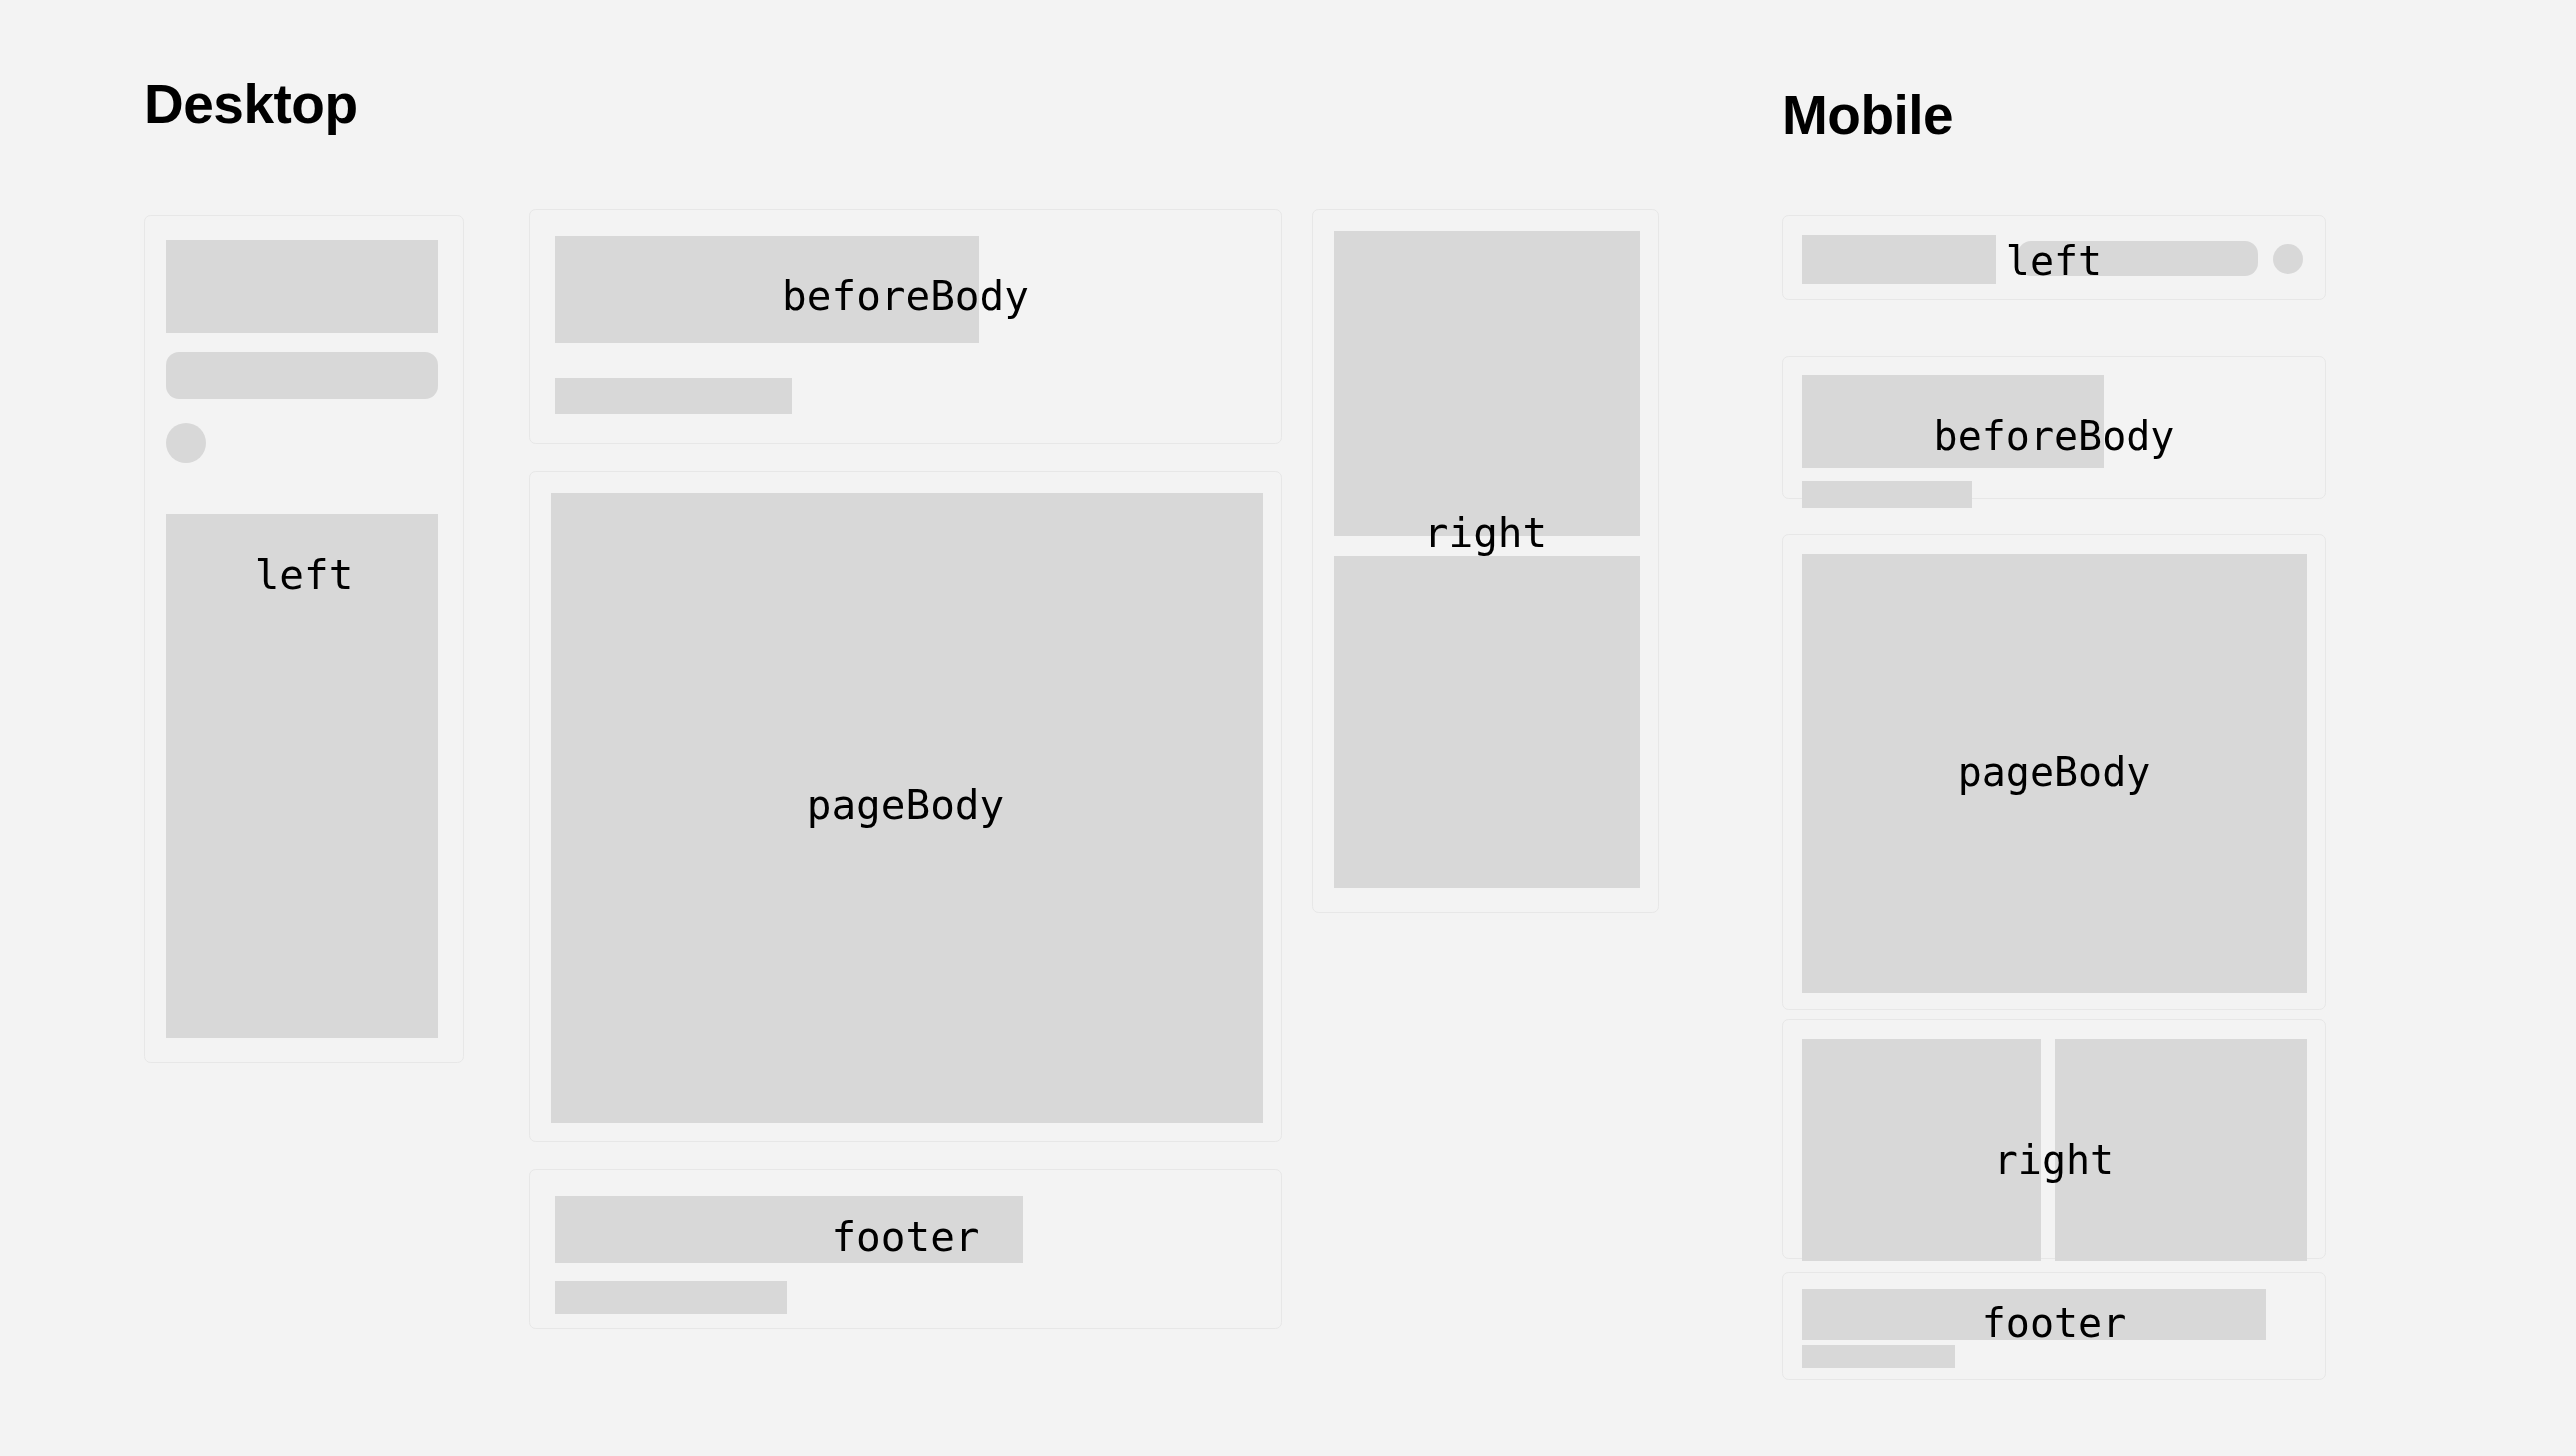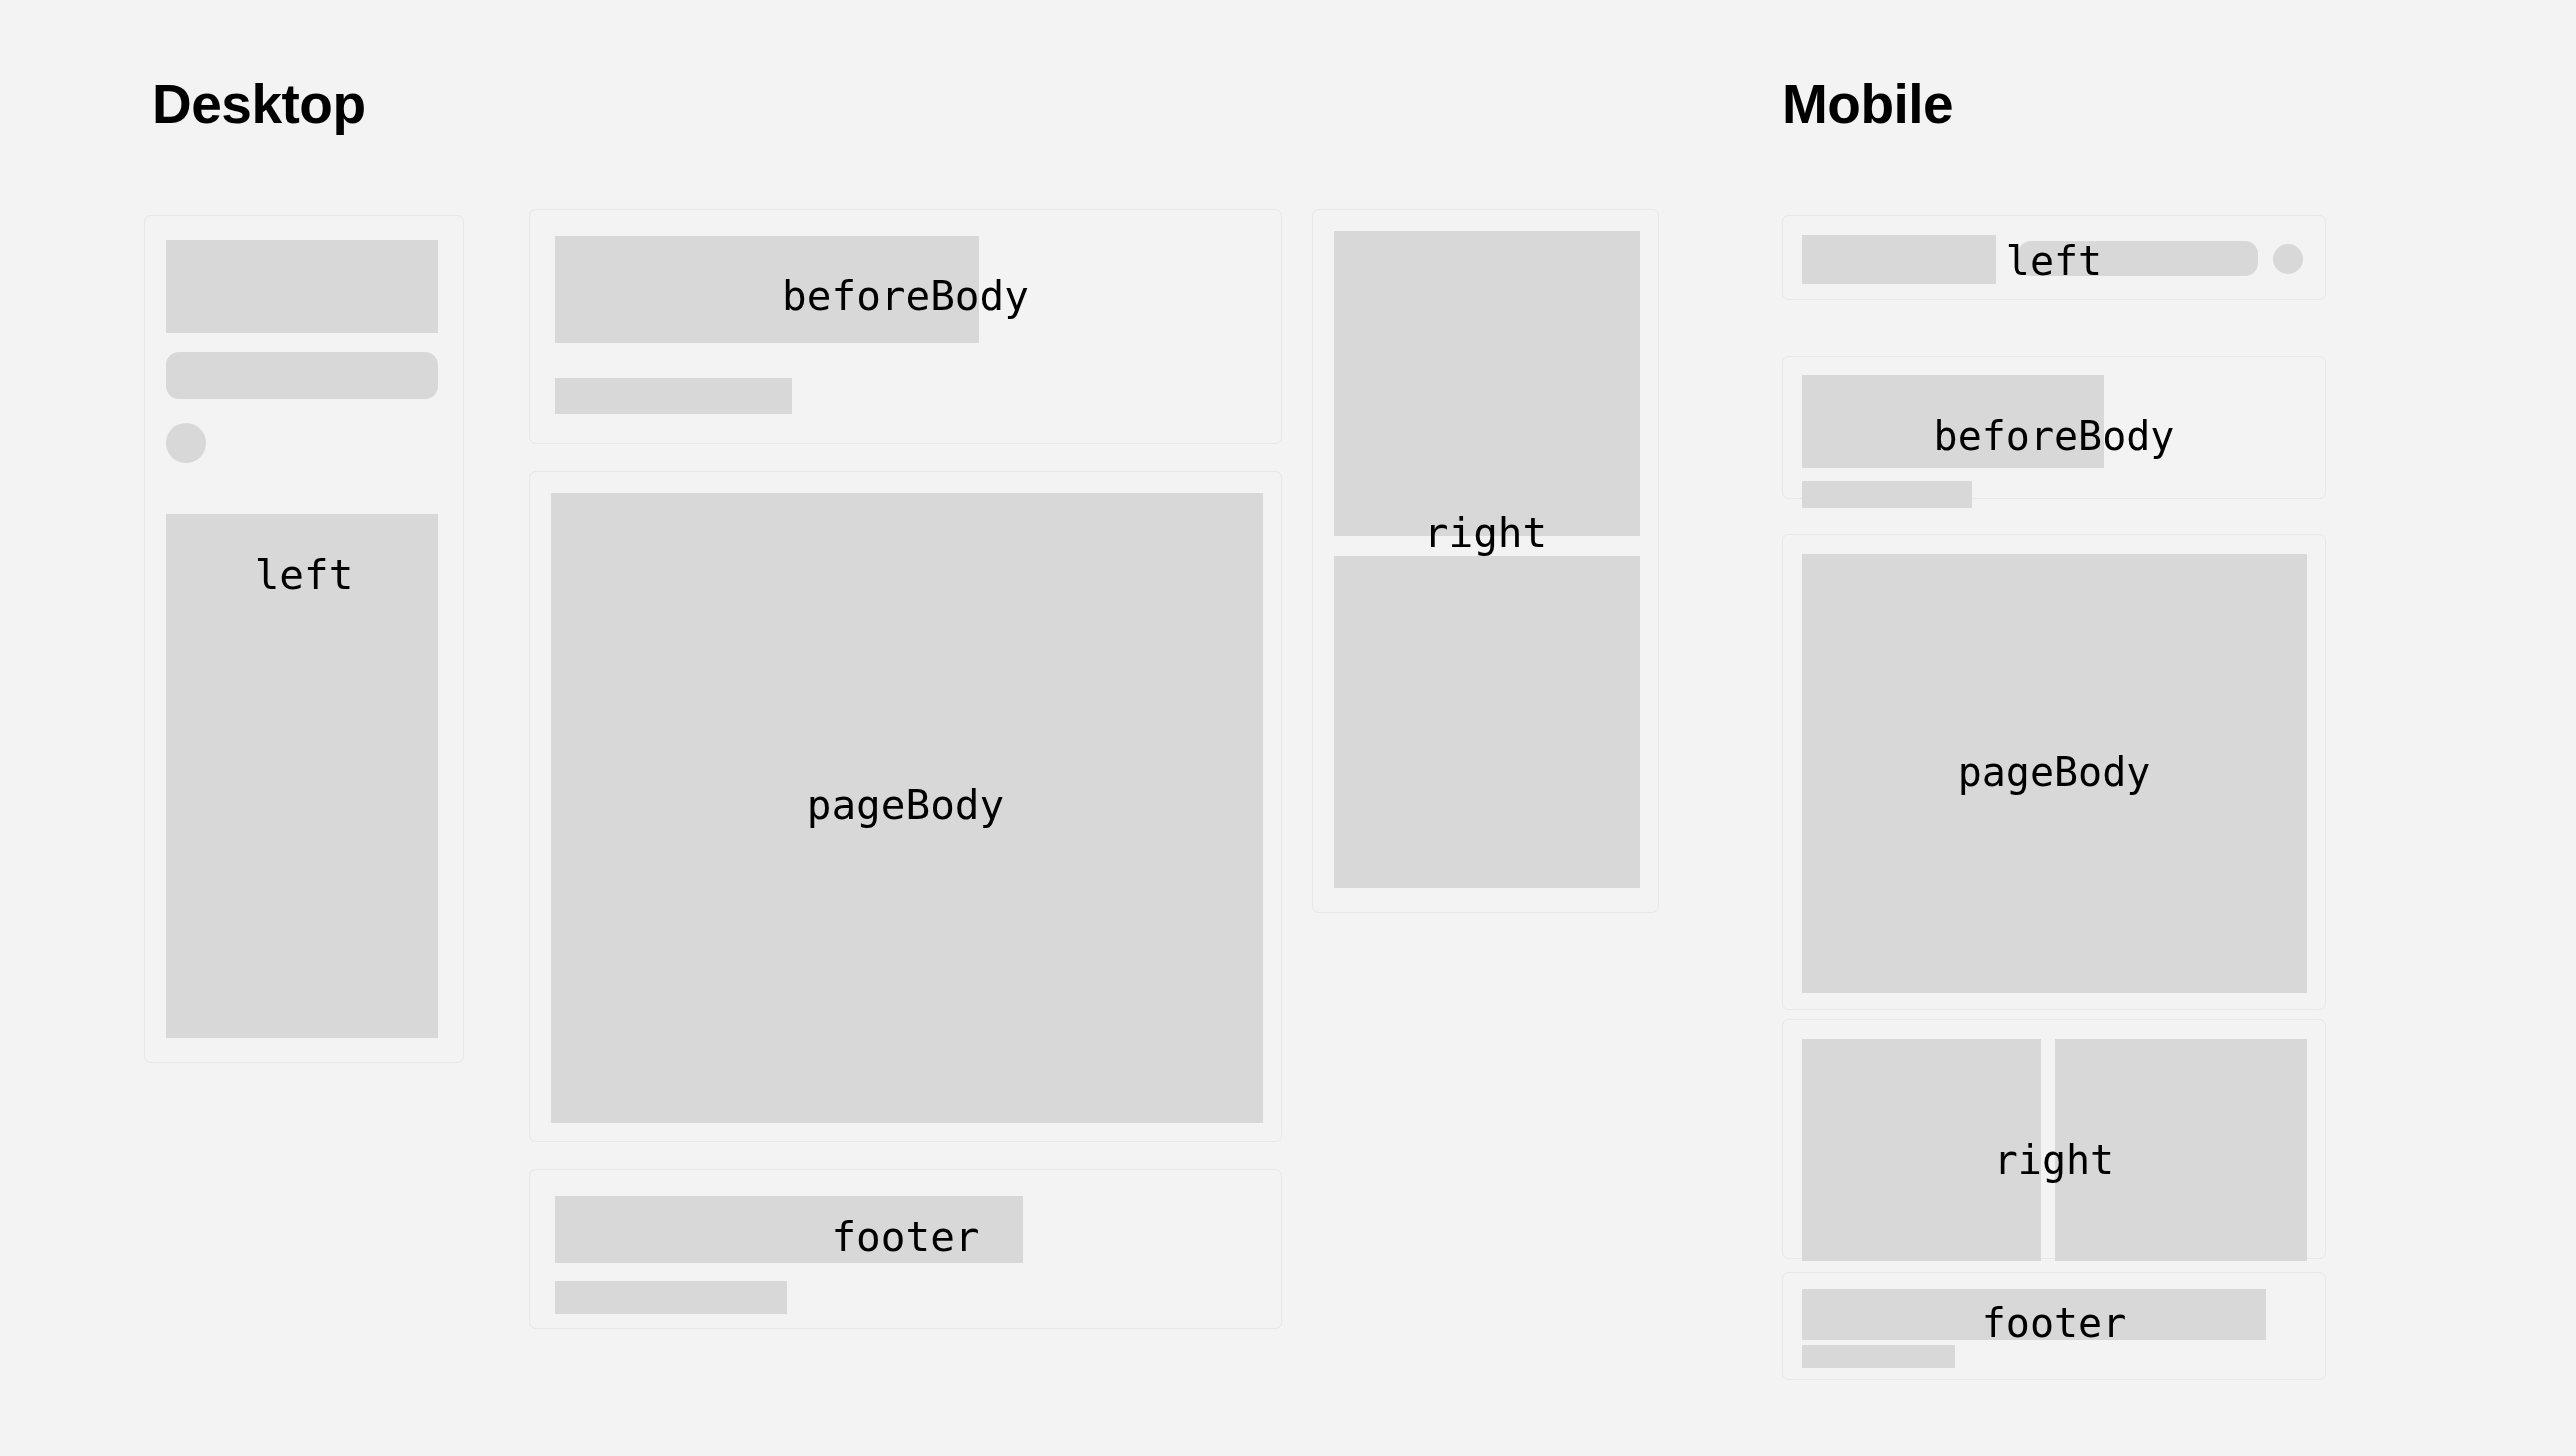--- a/index.html
+++ b/index.html
@@ -48,30 +48,30 @@
     white-space: nowrap;
     text-align: center;
     left: 0;
     right: 0;
     pointer-events: none;
   }
   .label.desktop-size { font-size: 41px; line-height: 1; }
   .label.mobile-size  { font-size: 40px; line-height: 1; }
 
   
-  #heading-desktop { left: 152px; top: 77px; }
+  #heading-desktop { left: 144px; top: 77px; }
 
   #panel-left-desktop  { left: 144px; top: 215px;  width: 320px; height: 848px; }
   #panel-beforebody-d  { left: 529px; top: 209px;  width: 753px; height: 235px; }
   #panel-pagebody-d    { left: 529px; top: 471px;  width: 753px; height: 671px; }
   #panel-footer-d      { left: 529px; top: 1169px; width: 753px; height: 160px; }
   #panel-right-d       { left: 1312px; top: 209px; width: 347px; height: 704px; }
 
   
-  #heading-mobile { left: 1782px; top: 77px; }
+  #heading-mobile { left: 1782px; top: 88px; }
 
   #panel-left-mobile   { left: 1782px; top: 215px;  width: 544px; height: 85px; }
   #panel-beforebody-m  { left: 1782px; top: 356px;  width: 544px; height: 143px; }
   #panel-pagebody-m    { left: 1782px; top: 534px;  width: 544px; height: 476px; }
   #panel-right-m       { left: 1782px; top: 1019px; width: 544px; height: 240px; }
   #panel-footer-m      { left: 1782px; top: 1272px; width: 544px; height: 108px; }
 </style>
 </head>
 <body>
 

